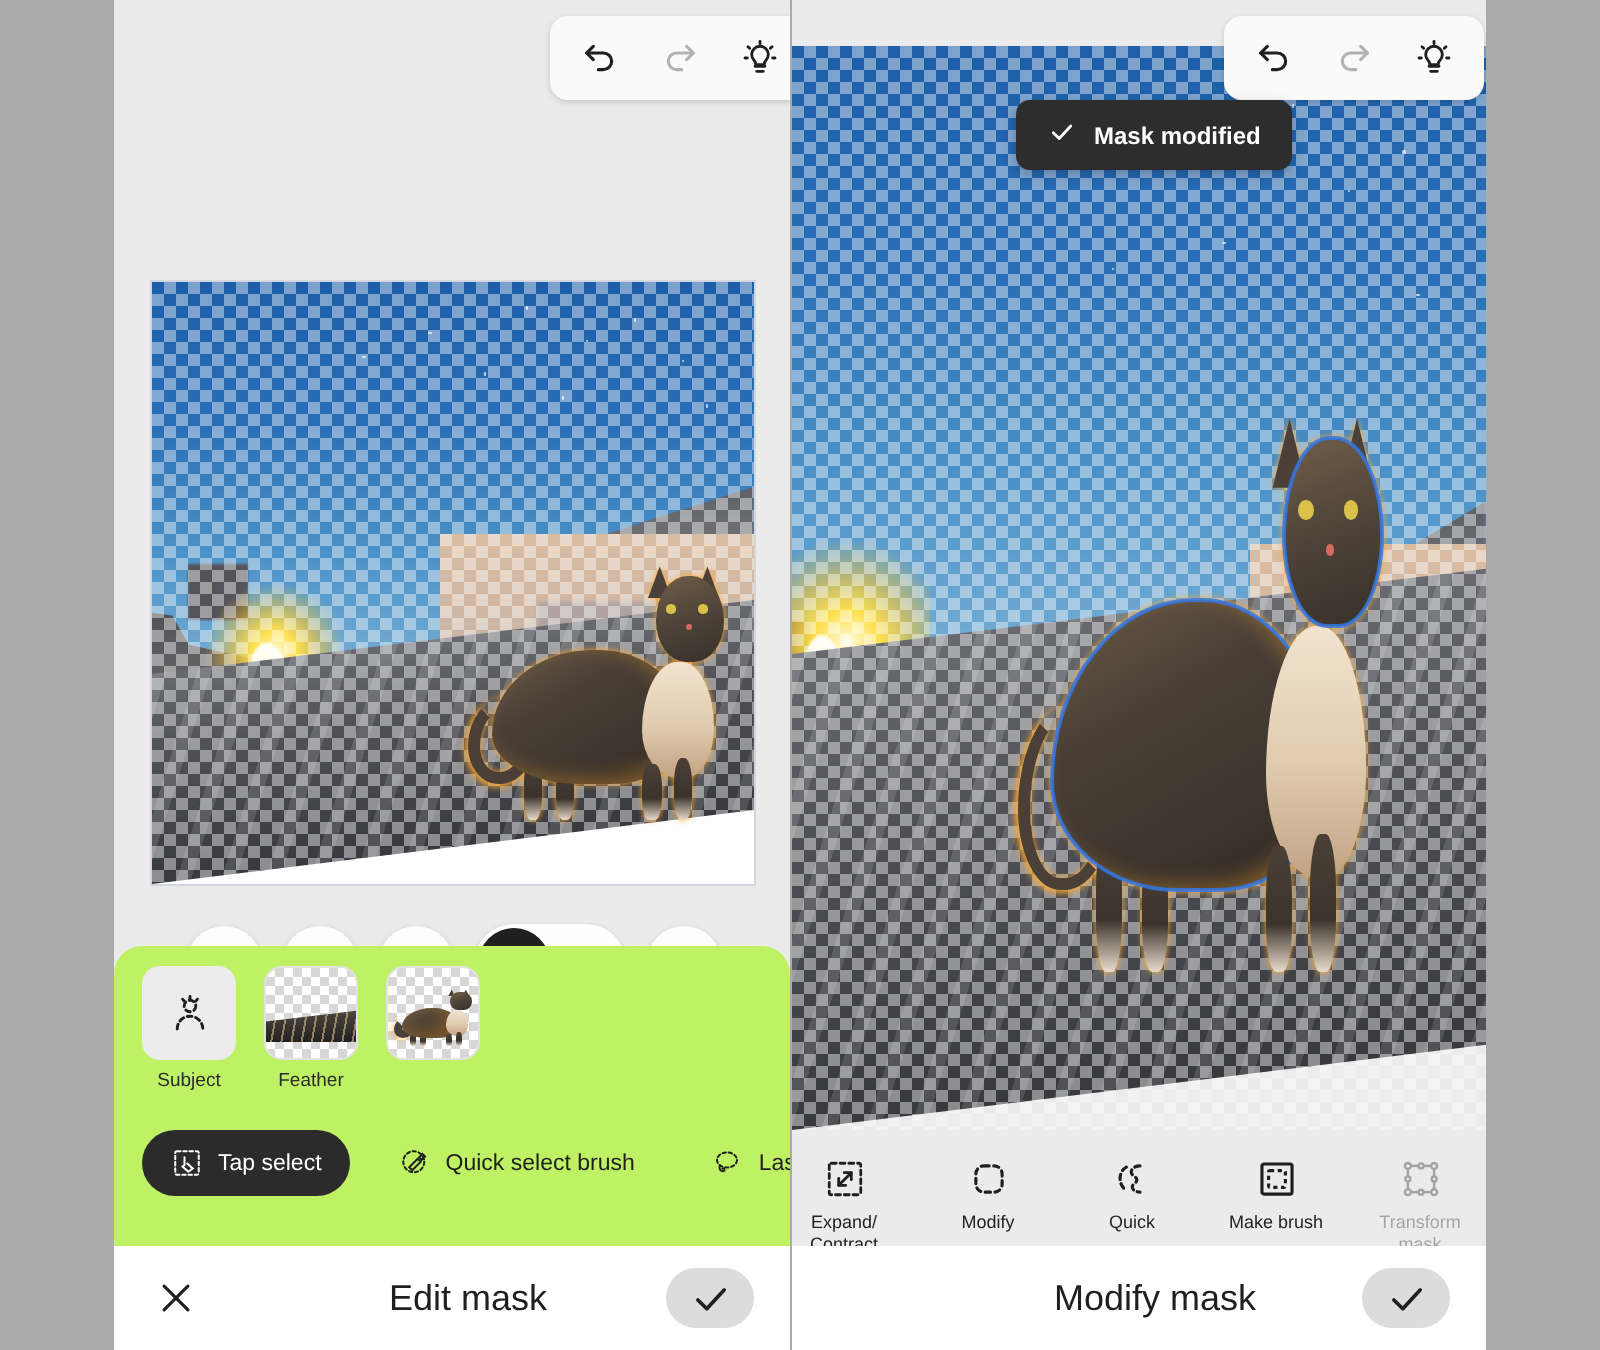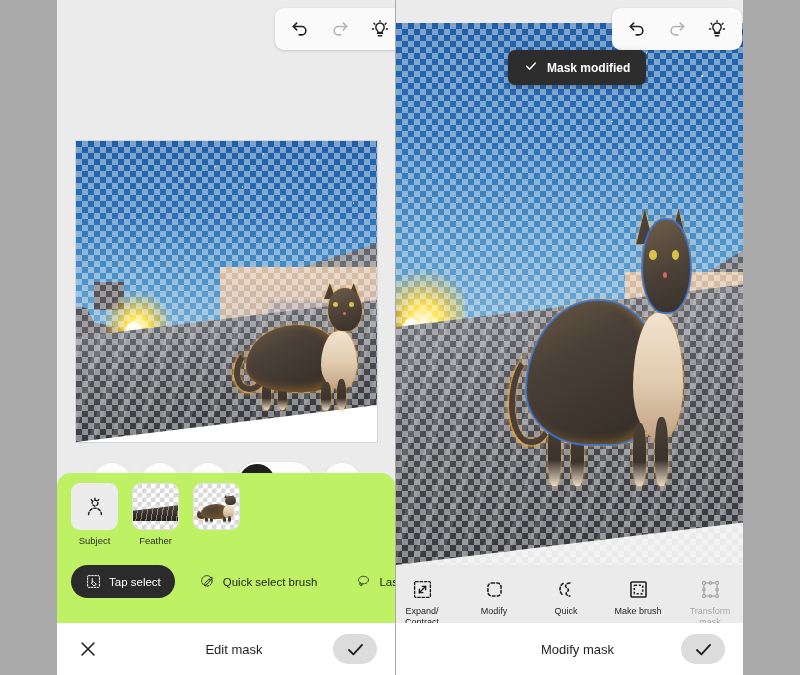--- a/index.html
+++ b/index.html
@@ -266,21 +266,21 @@
   
   .action-bar {
     position: absolute; bottom: 0; height: 52px;
     display: flex; align-items: center;
     background: #ffffff;
   }
   #left-action-bar { left: 0; width: 338px; }
   #right-action-bar { left: 0; width: 347px; }
   .action-title {
     position: absolute; left: 16px; right: 0; text-align: center;
-    font-size: 13px; color: #1f1f1f; pointer-events: none;
+    font-size: 18px; color: #1f1f1f; pointer-events: none;
   }
   .close-x { position: absolute; left: 20px; width: 22px; height: 22px; cursor: pointer; }
   .confirm-btn {
     position: absolute; right: 18px;
     width: 44px; height: 30px; border-radius: 16px;
     background: #dcdcdc;
     display: flex; align-items: center; justify-content: center;
     cursor: pointer;
   }
 

